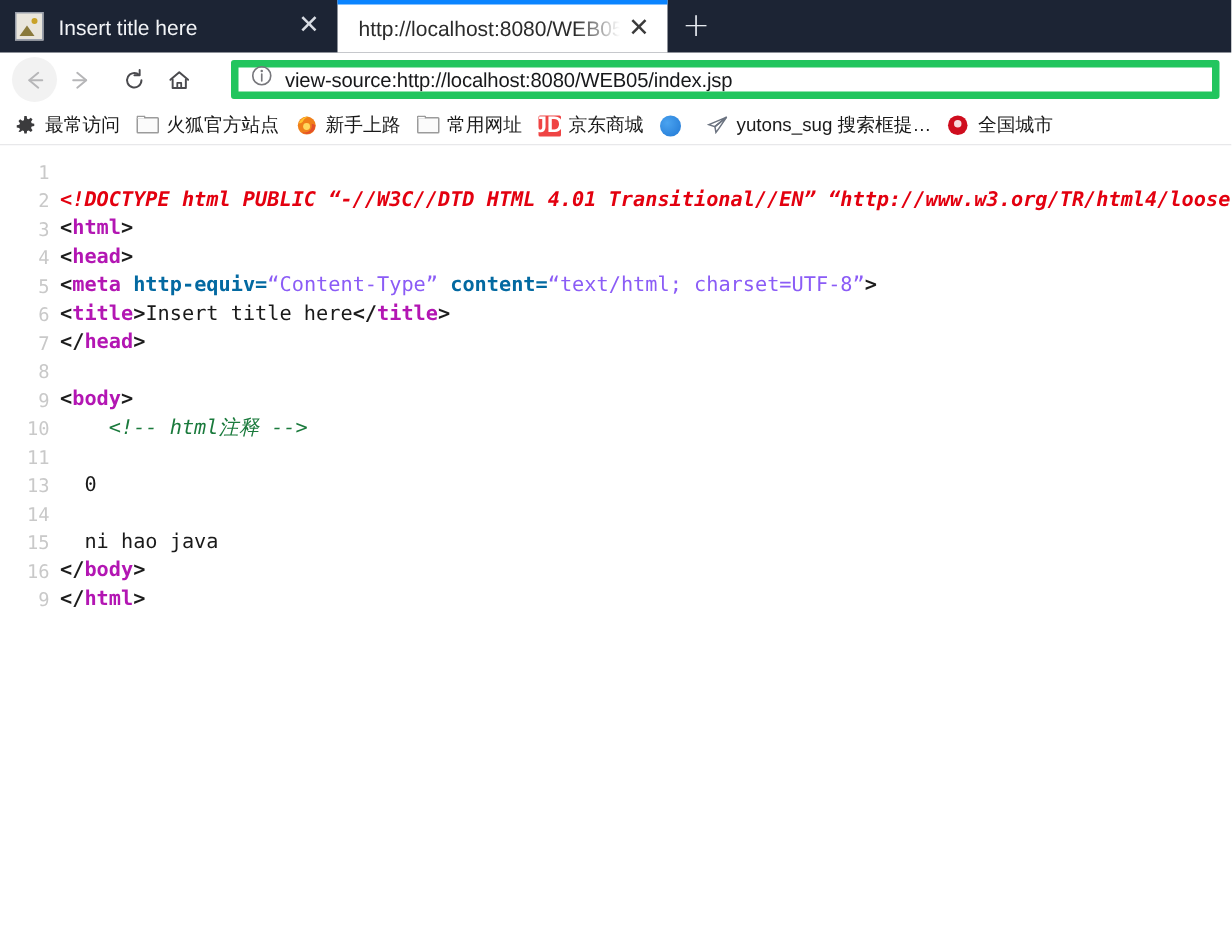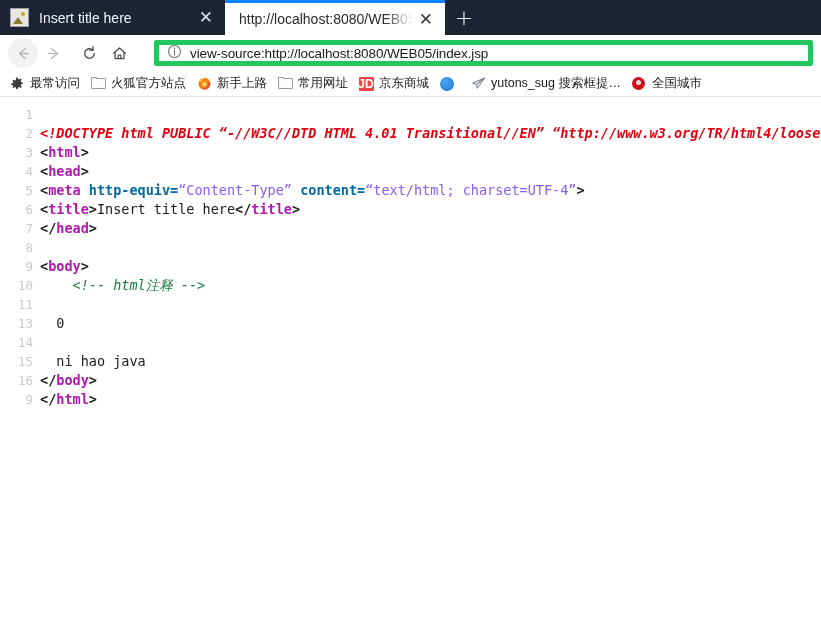--- a/index.html
+++ b/index.html
@@ -196,21 +196,21 @@
     border: 1px solid #9b9b9b;
     border-bottom: none;
     border-radius: 1px 1px 0 0;
     box-sizing: border-box;
   }
   
   .ic-jd {
     width: 15px; height: 14px;
     background: #ef4444;
     color: #fff;
-    font-size: 12px;
+    font-size: 15px;
     font-weight: bold;
     display: flex;
     align-items: center;
     justify-content: center;
     border-radius: 1px;
     font-family: "Liberation Sans", sans-serif;
   }
   
   .ic-baidu {
     width: 14px; height: 14px;
@@ -397,21 +397,21 @@
   </div>
 
 </div>
 
 <div class="source">
   <div id="source-lines">
       <div class="codeline"><span class="lineno">1</span><span class="code"></span></div>
       <div class="codeline"><span class="lineno">2</span><span class="code"><span class="tok-doctype">&lt;!DOCTYPE html PUBLIC “-//W3C//DTD HTML 4.01 Transitional//EN” “http://www.w3.org/TR/html4/loose.dtd”&gt;</span></span></div>
       <div class="codeline"><span class="lineno">3</span><span class="code"><span class="tok-punct">&lt;</span><span class="tok-tag">html</span><span class="tok-punct">&gt;</span></span></div>
       <div class="codeline"><span class="lineno">4</span><span class="code"><span class="tok-punct">&lt;</span><span class="tok-tag">head</span><span class="tok-punct">&gt;</span></span></div>
-      <div class="codeline"><span class="lineno">5</span><span class="code"><span class="tok-punct">&lt;</span><span class="tok-tag">meta</span><span class="tok-attr"> http-equiv=</span><span class="tok-val">“Content-Type”</span><span class="tok-attr"> content=</span><span class="tok-val">“text/html; charset=UTF-4”</span><span class="tok-punct">&gt;</span></span></div>
+      <div class="codeline"><span class="lineno">5</span><span class="code"><span class="tok-punct">&lt;</span><span class="tok-tag">meta</span><span class="tok-attr"> http-equiv=</span><span class="tok-val">“Content-Type”</span><span class="tok-attr"> content=</span><span class="tok-val">“text/html; charset=UTF-8”</span><span class="tok-punct">&gt;</span></span></div>
       <div class="codeline"><span class="lineno">6</span><span class="code"><span class="tok-punct">&lt;</span><span class="tok-tag">title</span><span class="tok-punct">&gt;</span><span class="tok-text">Insert title here</span><span class="tok-punct">&lt;/</span><span class="tok-tag">title</span><span class="tok-punct">&gt;</span></span></div>
       <div class="codeline"><span class="lineno">7</span><span class="code"><span class="tok-punct">&lt;/</span><span class="tok-tag">head</span><span class="tok-punct">&gt;</span></span></div>
       <div class="codeline"><span class="lineno">8</span><span class="code"></span></div>
       <div class="codeline"><span class="lineno">9</span><span class="code"><span class="tok-punct">&lt;</span><span class="tok-tag">body</span><span class="tok-punct">&gt;</span></span></div>
       <div class="codeline"><span class="lineno">10</span><span class="code"><span class="tok-comment">    &lt;!-- html注释 --&gt;</span></span></div>
       <div class="codeline"><span class="lineno">11</span><span class="code"></span></div>
       <div class="codeline"><span class="lineno">13</span><span class="code"><span class="tok-text">  0</span></span></div>
       <div class="codeline"><span class="lineno">14</span><span class="code"></span></div>
       <div class="codeline"><span class="lineno">15</span><span class="code"><span class="tok-text">  ni hao java</span></span></div>
       <div class="codeline"><span class="lineno">16</span><span class="code"><span class="tok-punct">&lt;/</span><span class="tok-tag">body</span><span class="tok-punct">&gt;</span></span></div>

